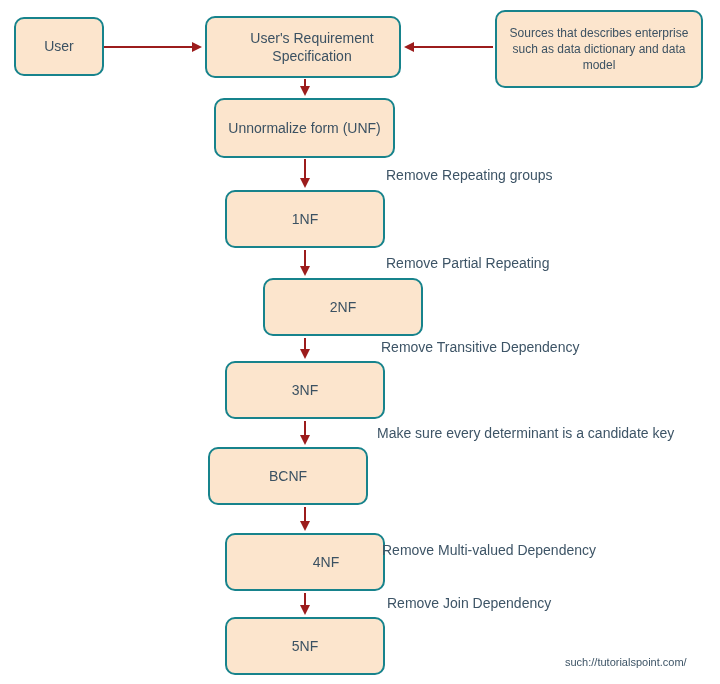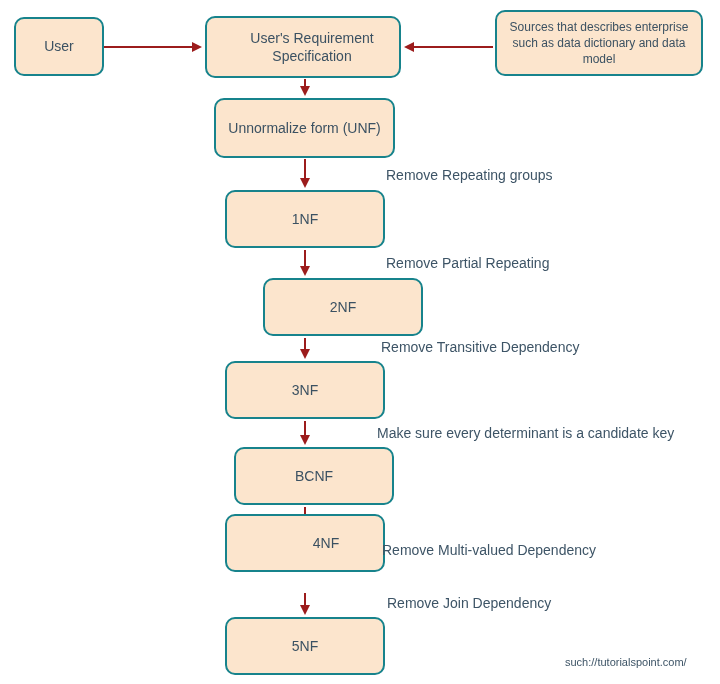--- a/index.html
+++ b/index.html
@@ -78,21 +78,21 @@
   </svg>
 
   <div class="node" style="left:14px;top:17px;width:90px;height:59px;">
     <span>User</span>
   </div>
 
   <div class="node" style="left:205px;top:16px;width:196px;height:62px;padding-left:24px;">
     <span>User's Requirement Specification</span>
   </div>
 
-  <div class="node small-text" style="left:495px;top:10px;width:208px;height:66px;">
+  <div class="node small-text" style="left:495px;top:10px;width:208px;height:78px;">
     <span class="src-line">Sources that describes enterprise</span>
     <span class="src-line">such as data dictionary and data</span>
     <span class="src-line">model</span>
   </div>
 
   <div class="node" style="left:214px;top:98px;width:181px;height:60px;">
     <span>Unnormalize form (UNF)</span>
   </div>
 
   <div class="node" style="left:225px;top:190px;width:160px;height:58px;">
@@ -100,25 +100,25 @@
   </div>
 
   <div class="node" style="left:225px;top:278px;width:160px;height:58px;margin-left:38px;">
     <span>2NF</span>
   </div>
 
   <div class="node" style="left:225px;top:361px;width:160px;height:58px;">
     <span>3NF</span>
   </div>
 
-  <div class="node" style="left:234px;top:447px;width:160px;height:58px;">
+  <div class="node" style="left:208px;top:447px;width:160px;height:58px;">
     <span>BCNF</span>
   </div>
 
-  <div class="node" style="left:225px;top:514px;width:160px;height:58px;padding-left:48px;">
+  <div class="node" style="left:225px;top:533px;width:160px;height:58px;padding-left:48px;">
     <span>4NF</span>
   </div>
 
   <div class="node" style="left:225px;top:617px;width:160px;height:58px;">
     <span>5NF</span>
   </div>
 
   <div class="edge-label" style="left:386px;top:167px;">Remove Repeating groups</div>
   <div class="edge-label" style="left:386px;top:255px;">Remove Partial Repeating</div>
   <div class="edge-label" style="left:381px;top:339px;">Remove Transitive Dependency</div>

